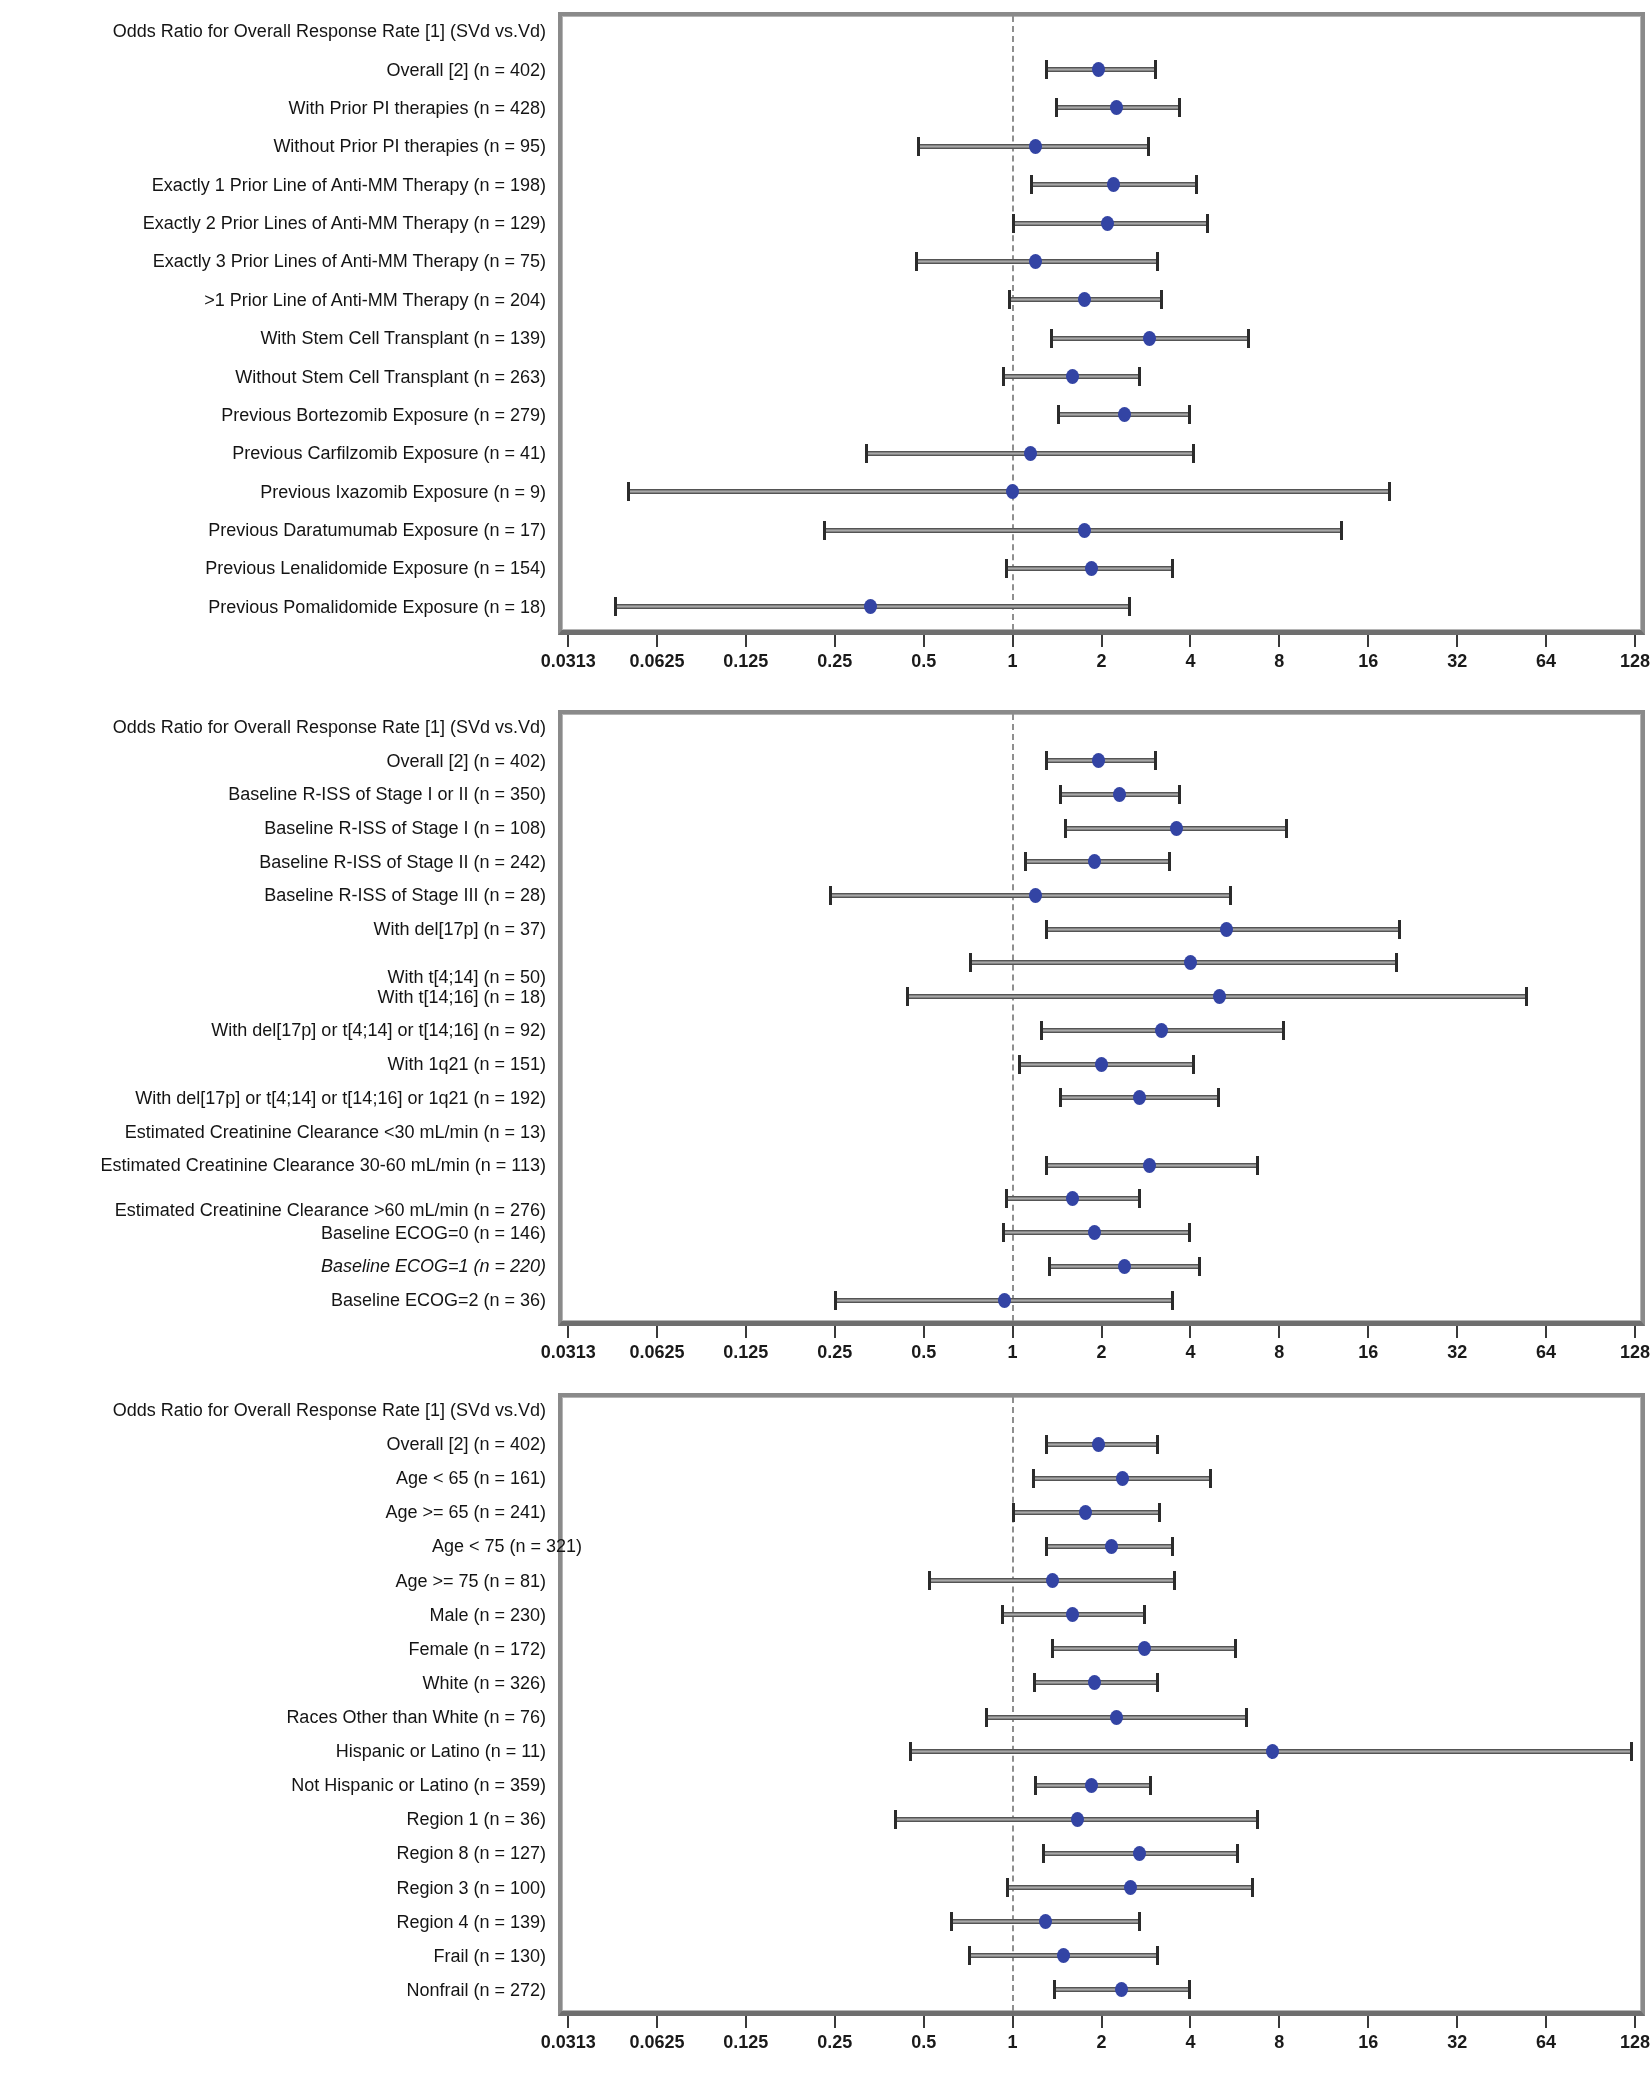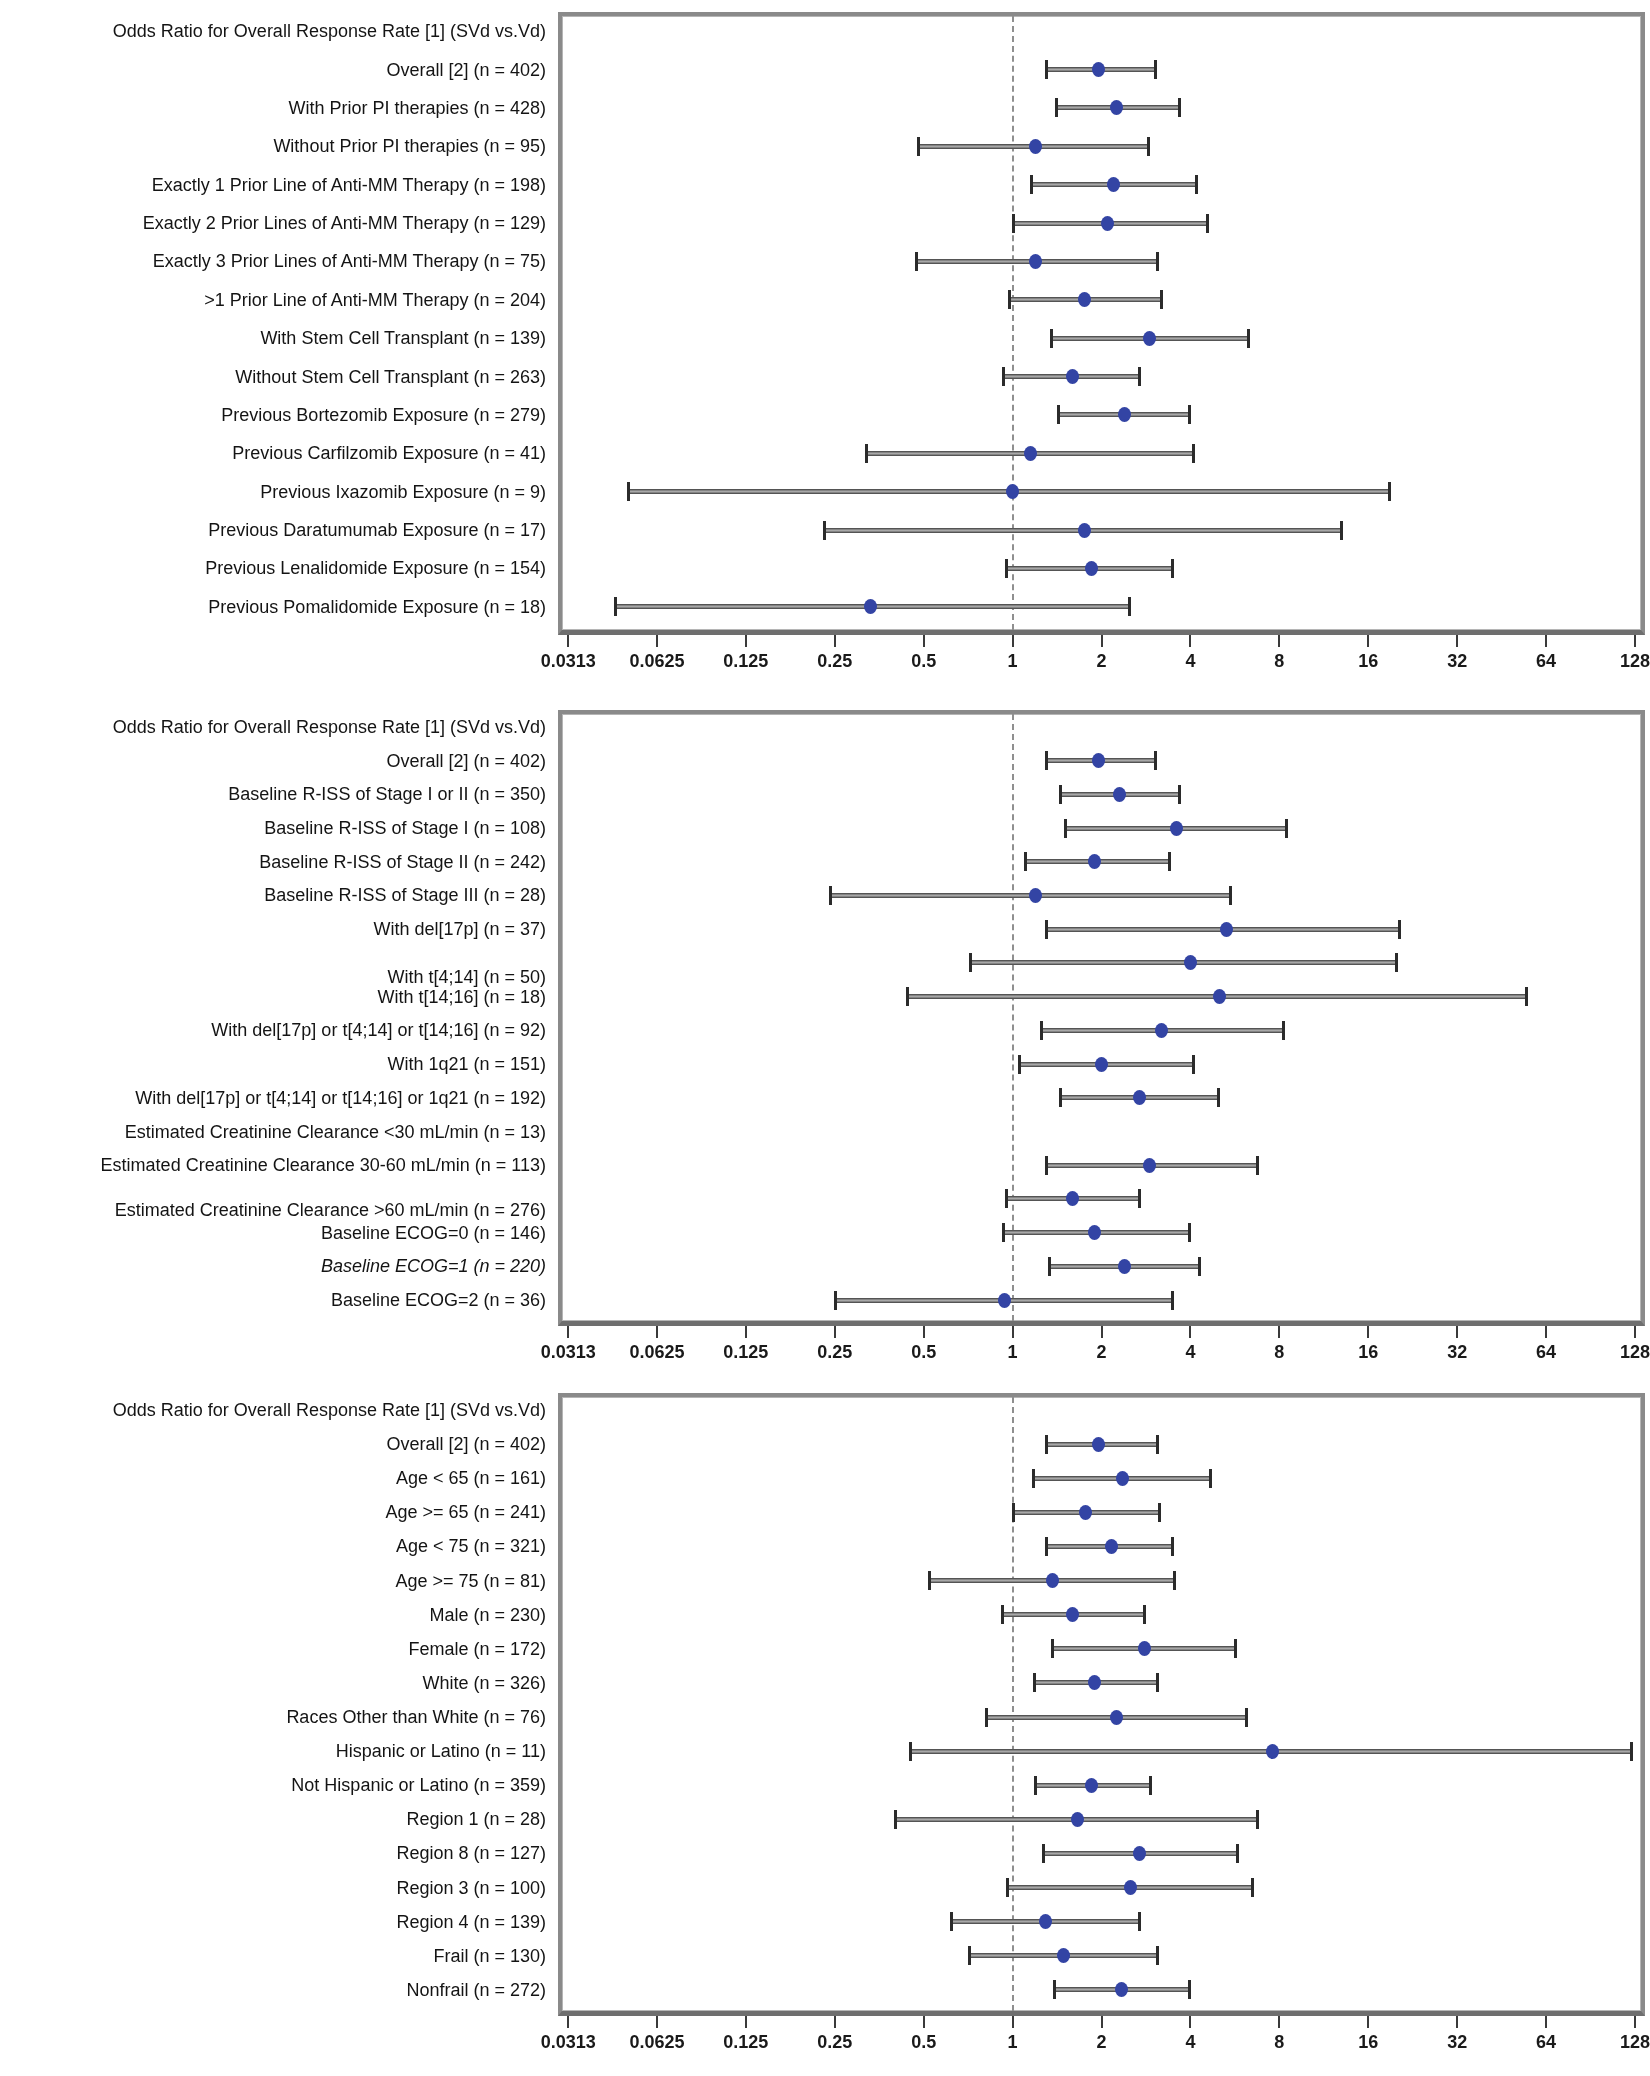--- a/index.html
+++ b/index.html
@@ -314,29 +314,29 @@
         <div class="ci-cap" style="left: 593.719px; top: 549.315px; background: rgb(43, 43, 43);"></div>
         <div class="or-dot" style="left: 495.238px; top: 551.315px; background: rgb(51, 68, 164);"></div>
         <div class="ci-bar" style="left: 491.9px; width: 136.517px; top: 590.425px;"></div>
         <div class="ci-cap" style="left: 490.9px; top: 583.425px; background: rgb(43, 43, 43);"></div>
         <div class="ci-cap" style="left: 626.417px; top: 583.425px; background: rgb(43, 43, 43);"></div>
         <div class="or-dot" style="left: 553.14px; top: 585.425px; background: rgb(51, 68, 164);"></div>
       </div>
       <div class="row-label" style="top: 63.165px;">Overall [2] (n = 402)</div>
       <div class="row-label" style="top: 97.275px;">Age &lt; 65 (n = 161)</div>
       <div class="row-label" style="top: 131.385px;">Age &gt;= 65 (n = 241)</div>
-      <div class="row-label" style="top: 165.495px;">Age &lt; 75 (n = 321)</div>
+      <div class="row-label" style="top: 165.495px; padding-left: 36px;">Age &lt; 75 (n = 321)</div>
       <div class="row-label" style="top: 199.605px; text-align: right;">Age &gt;= 75 (n = 81)</div>
       <div class="row-label" style="top: 233.715px;">Male (n = 230)</div>
       <div class="row-label" style="top: 267.825px;">Female (n = 172)</div>
       <div class="row-label" style="top: 301.935px;">White (n = 326)</div>
       <div class="row-label" style="top: 336.045px;">Races Other than White (n = 76)</div>
       <div class="row-label" style="top: 370.155px;">Hispanic or Latino (n = 11)</div>
       <div class="row-label" style="top: 404.265px;">Not Hispanic or Latino (n = 359)</div>
-      <div class="row-label" style="top: 438.375px;">Region 1 (n = 28)</div>
+      <div class="row-label" style="top: 438.375px;">Region 1 (n = 36)</div>
       <div class="row-label" style="top: 472.485px;">Region 8 (n = 127)</div>
       <div class="row-label" style="top: 506.595px;">Region 3 (n = 100)</div>
       <div class="row-label" style="top: 540.705px;">Region 4 (n = 139)</div>
       <div class="row-label" style="top: 574.815px;">Frail (n = 130)</div>
       <div class="row-label" style="top: 608.925px;">Nonfrail (n = 272)</div>
       <div class="x-tick" style="left: 567.205px; top: 634.98px;"></div>
       <div class="x-tick-label" style="left: 568.205px; top: 650.98px;">0.0313</div>
       <div class="x-tick" style="left: 655.917px; top: 634.98px;"></div>
       <div class="x-tick-label" style="left: 656.917px; top: 650.98px;">0.0625</div>
       <div class="x-tick" style="left: 744.833px; top: 634.98px;"></div>

